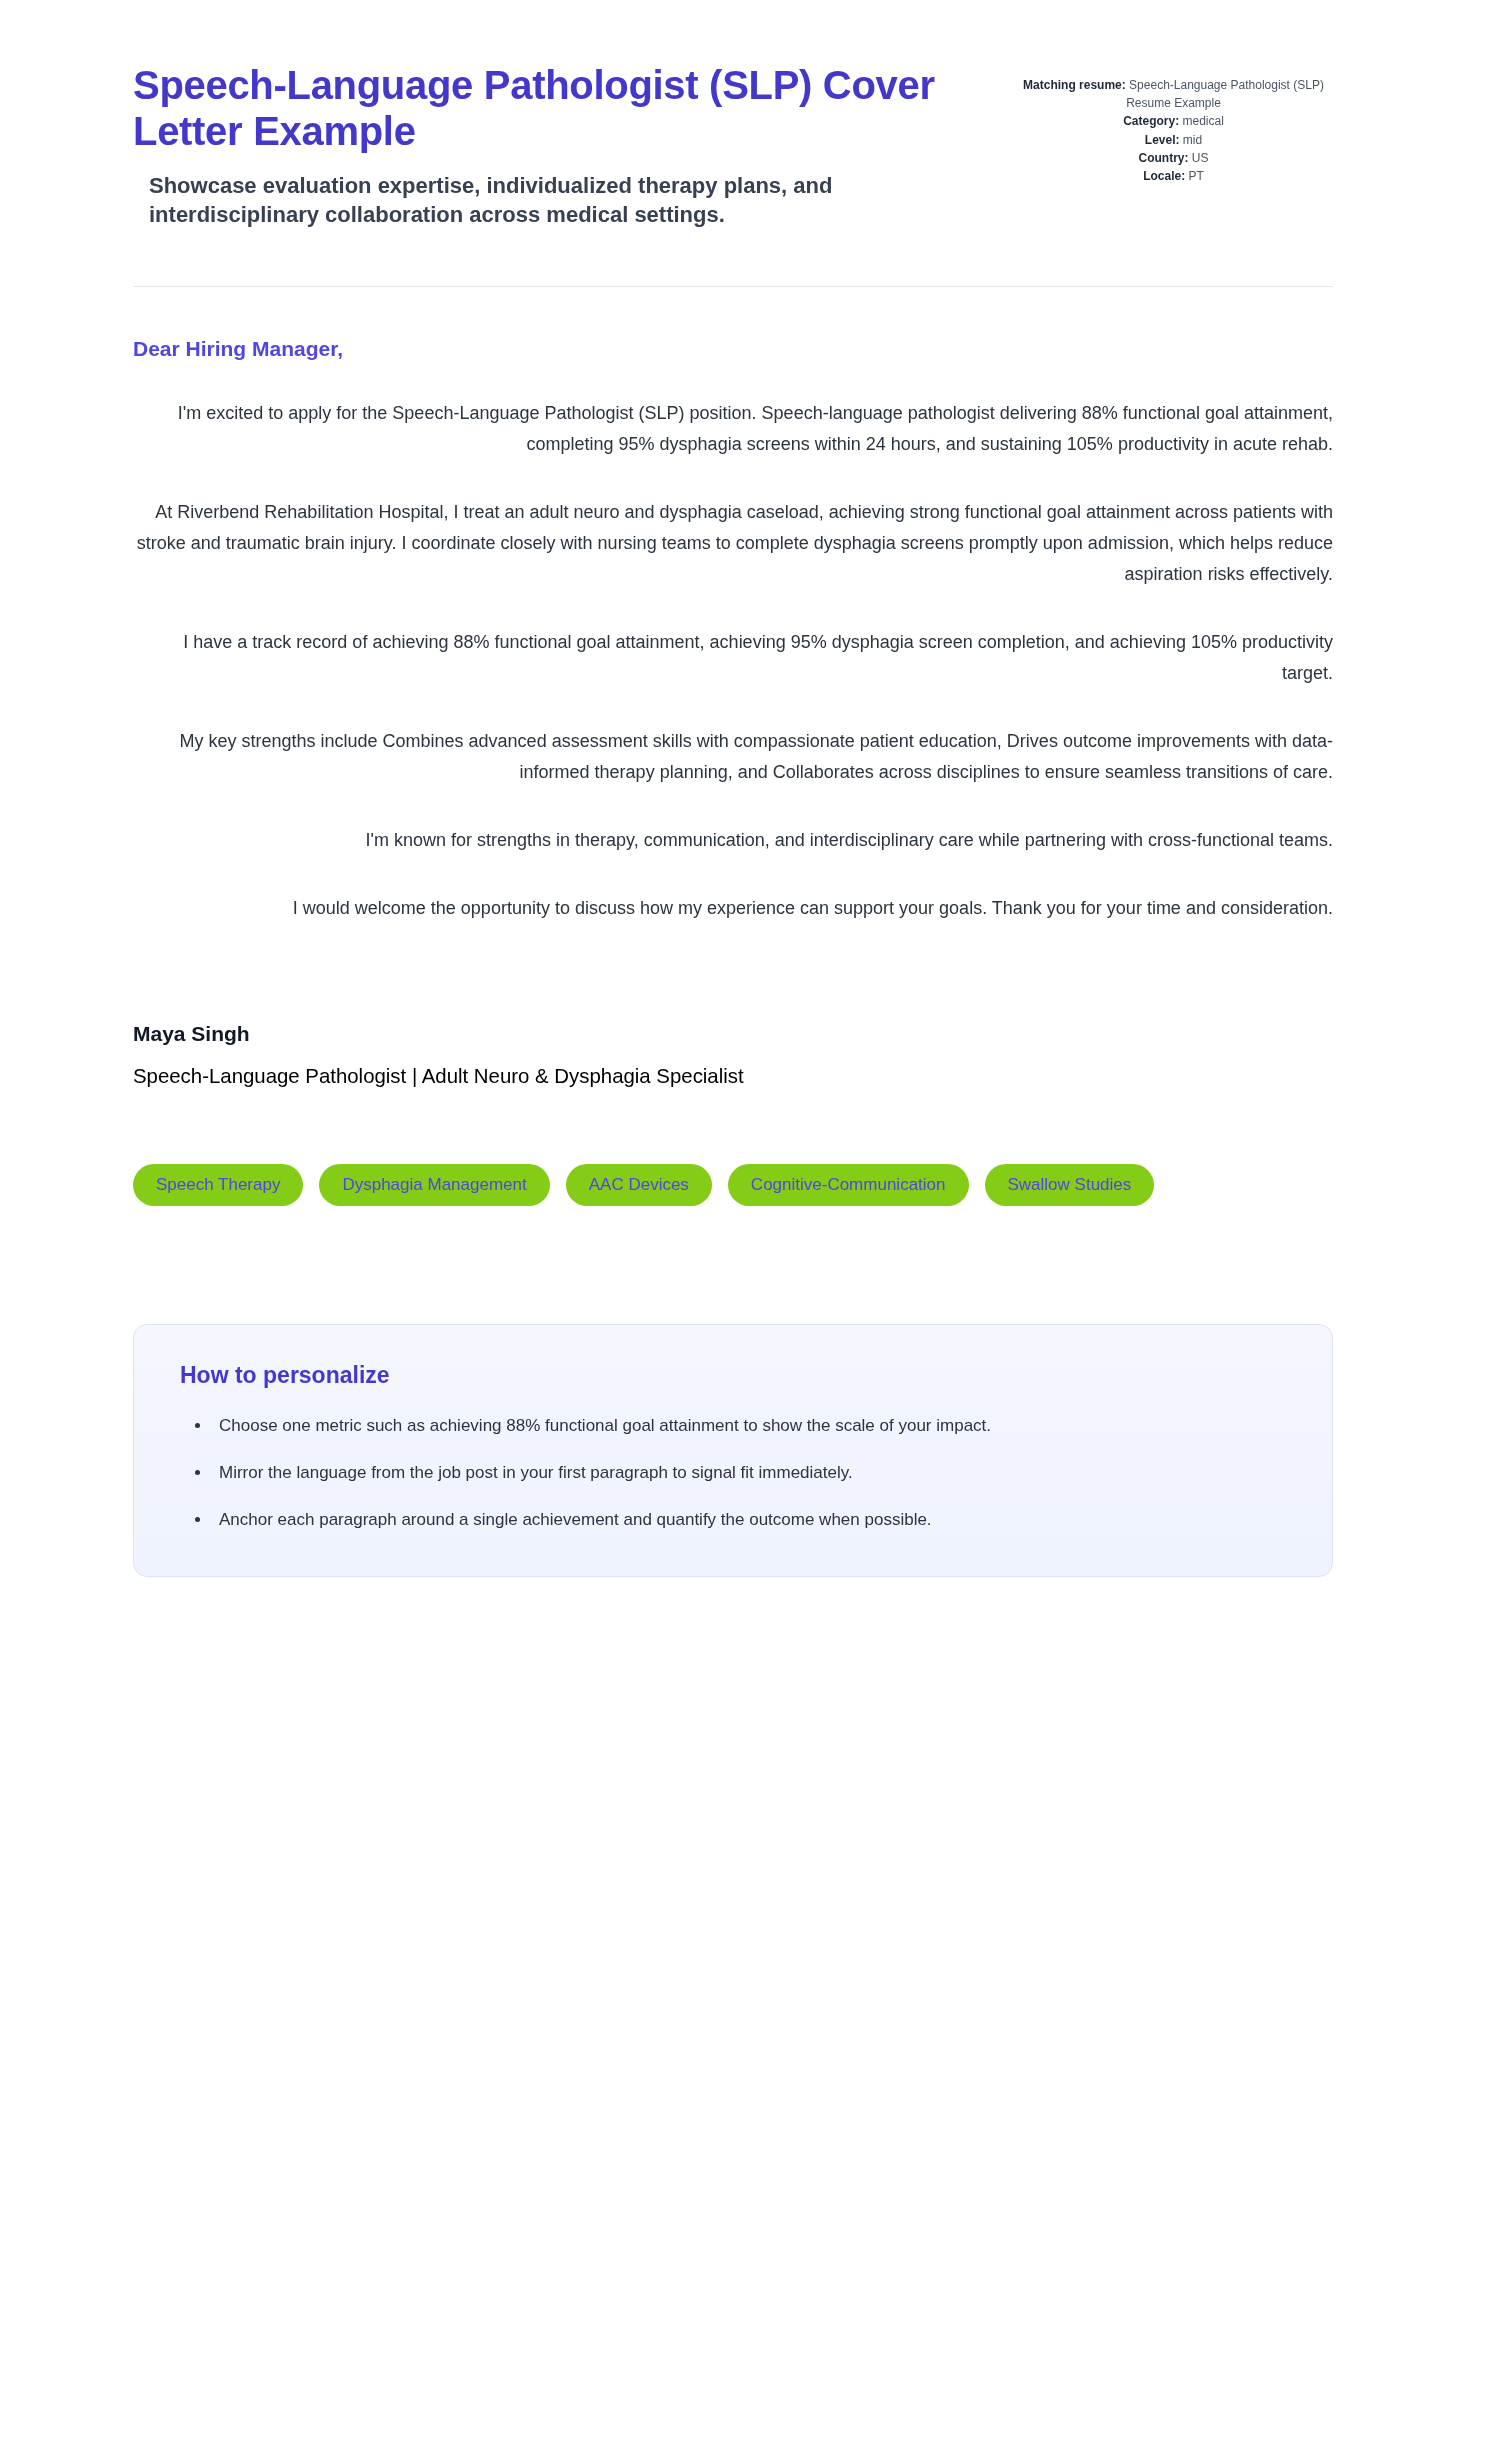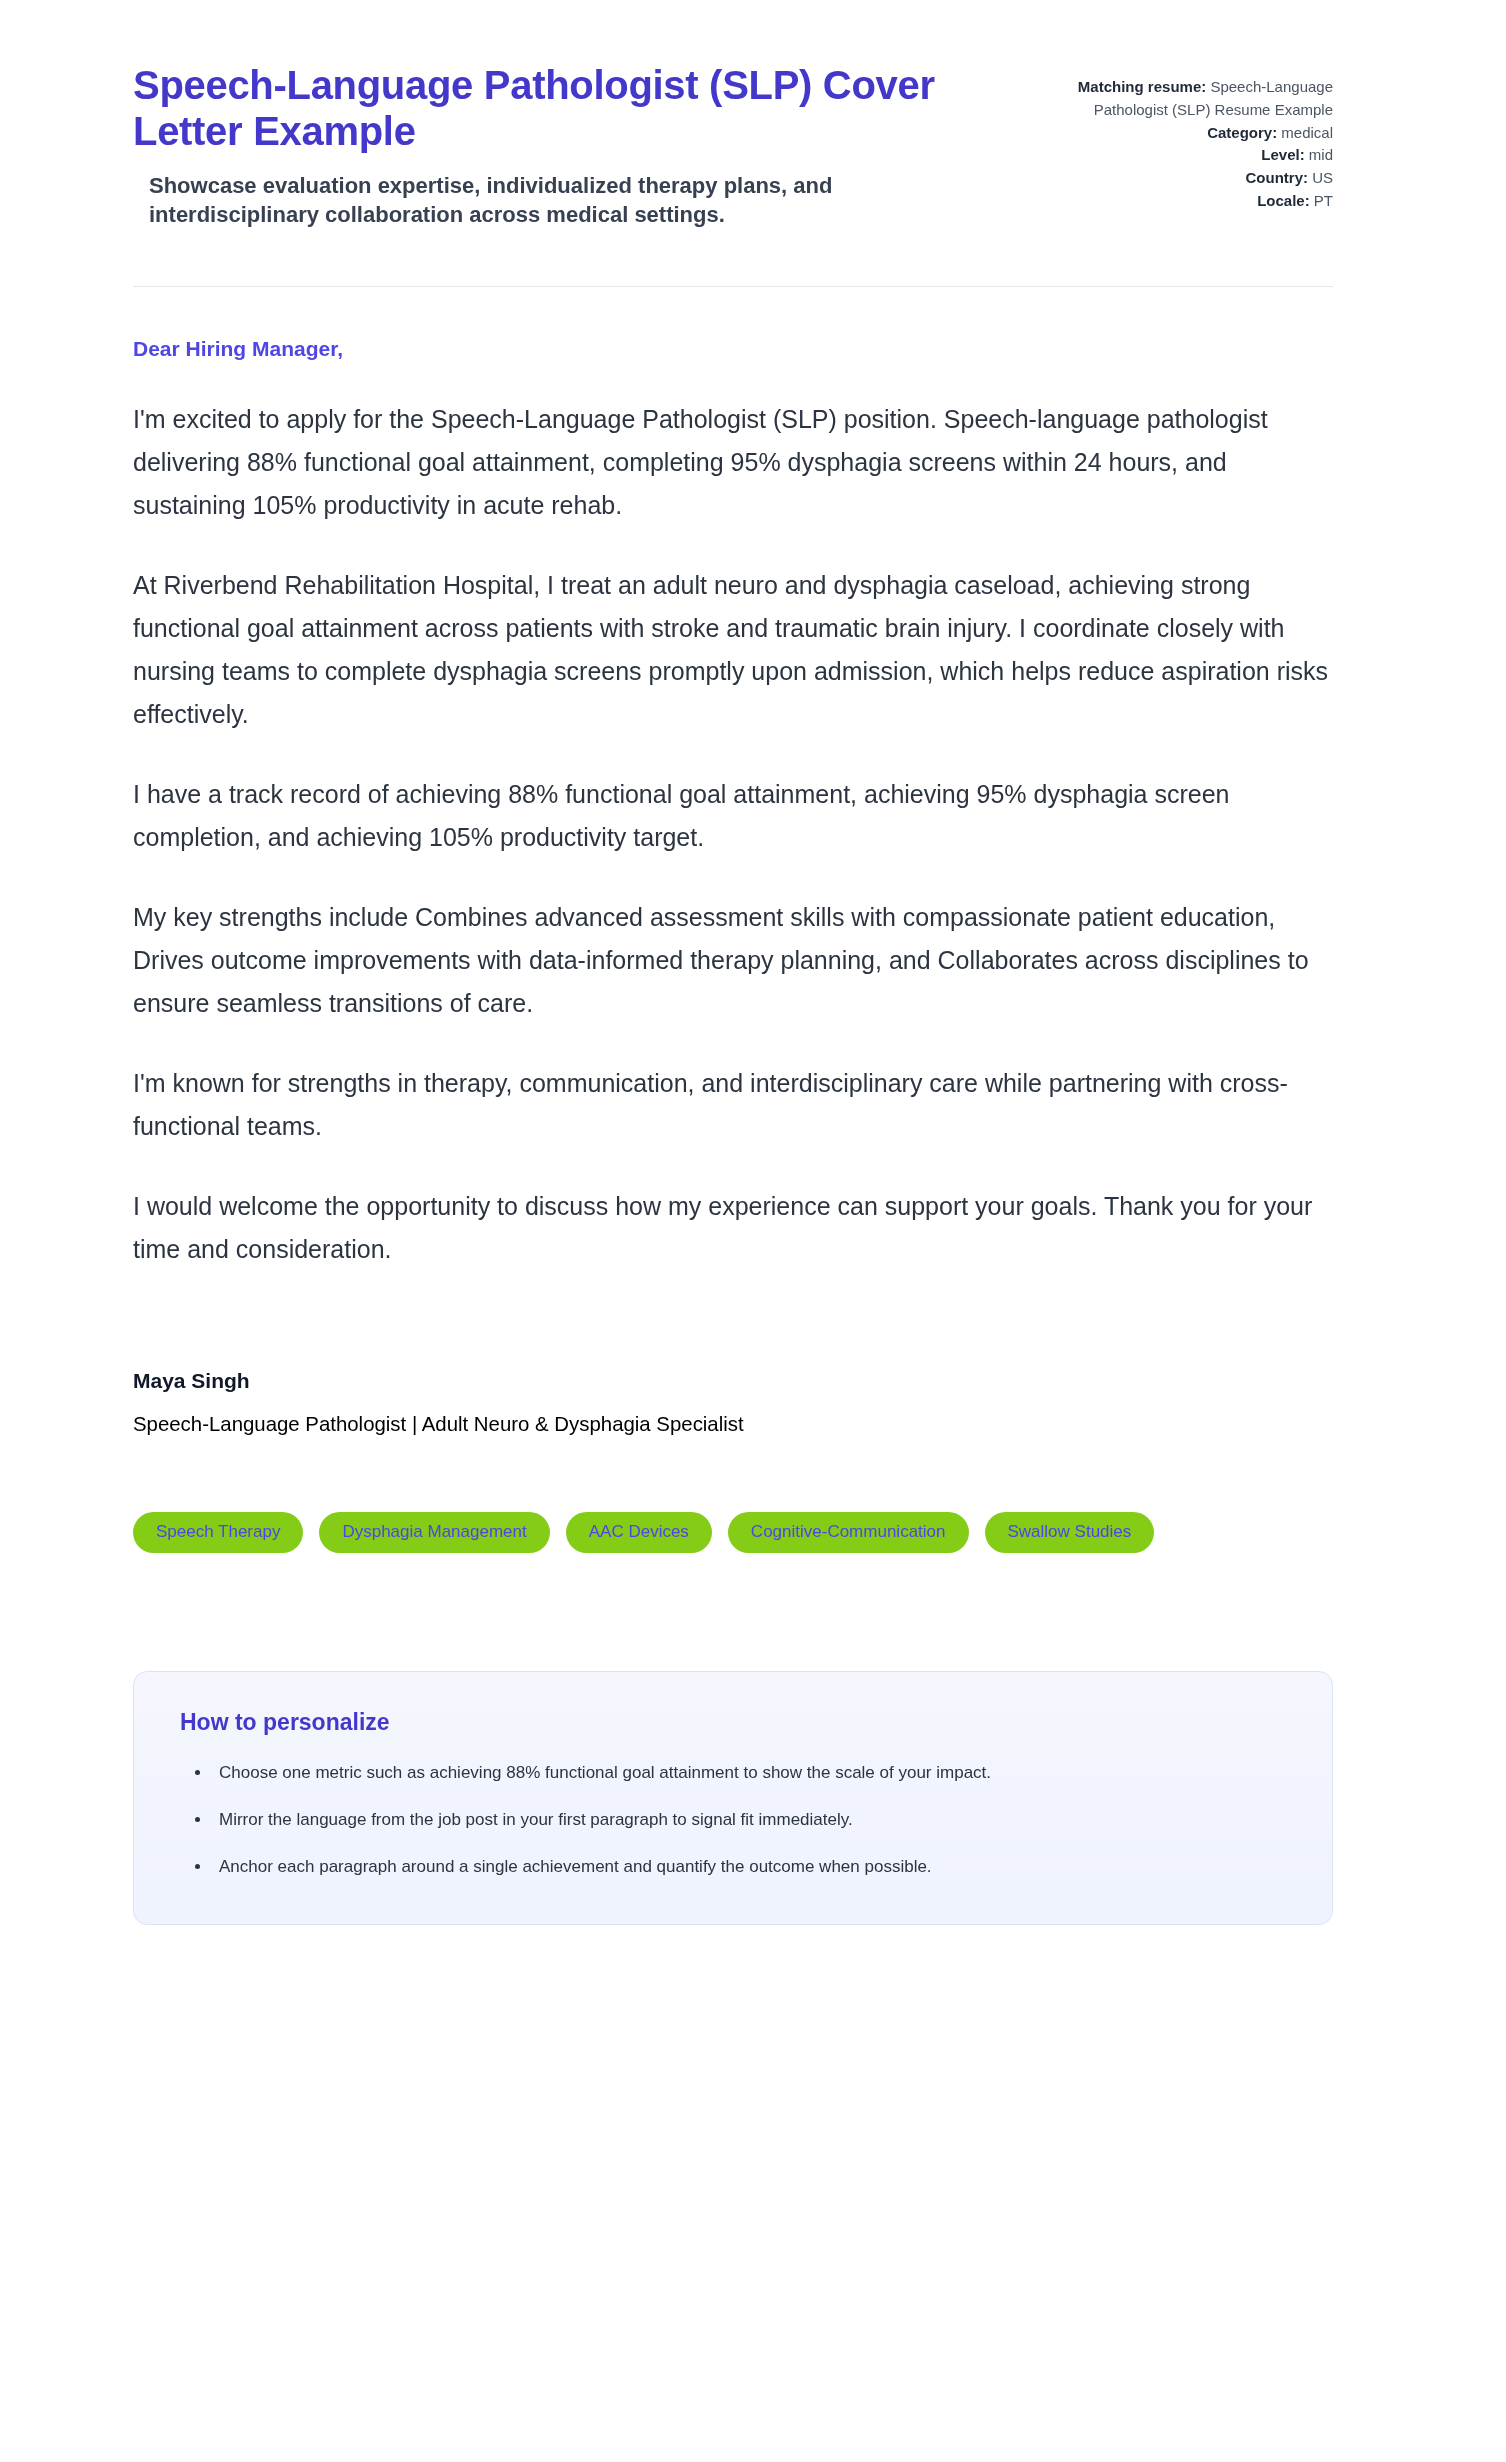--- a/index.html
+++ b/index.html
@@ -39,45 +39,46 @@
     letter-spacing: -0.3px;
   }
   .doc-subtitle {
     font-size: 22px;
     line-height: 1.33;
     font-weight: bold;
     color: #374151;
     margin: 16px;
   }
   .meta {
-    text-align: right;
-    font-size: 15px;
+    text-align: center;
+    font-size: 12px;
     line-height: 1.52;
     color: #4b5563;
     padding-top: 14px;
     min-width: 319px;
   }
   .meta-row { white-space: normal; }
   .meta-label { font-weight: bold; color: #1f2937; }
   .meta-value { color: #4b5563; }
 
   
   .letter { padding-top: 50px; }
   .salutation {
     font-size: 21px;
     font-weight: bold;
     color: #4f46e5;
     margin: 0 0 37px 0;
   }
   .para {
-    font-size: 25px;
+    font-size: 18px;
     line-height: 1.72;
     color: #2b3440;
     margin: 0 0 37px 0;
     max-width: 1241px;
+    text-align: right;
   }
 
   .signoff { margin-top: 98px; }
   .sign-name {
     font-size: 21px;
     font-weight: bold;
     color: #111827;
     margin: 0 0 19.5px 0;
   }
   .sign-role {

